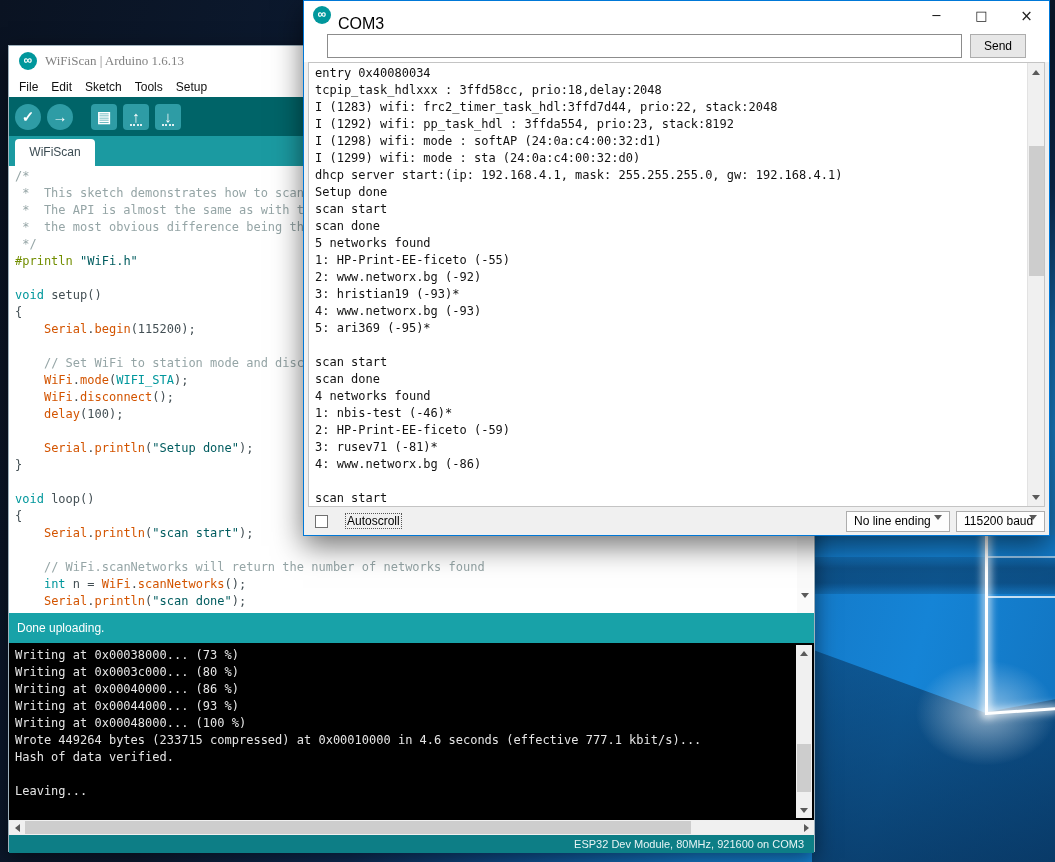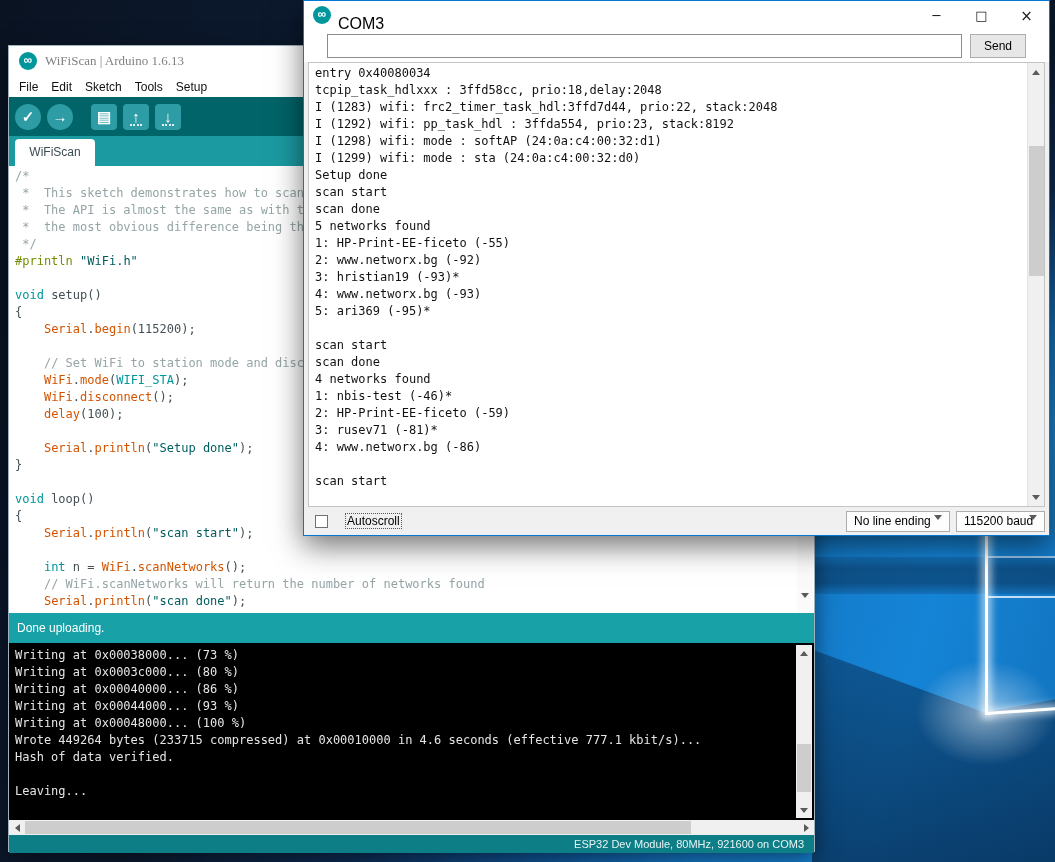--- a/index.html
+++ b/index.html
@@ -188,22 +188,22 @@
           <div class="code-line"><span class="seg-def">    </span><span class="seg-fn">WiFi</span><span class="seg-def">.</span><span class="seg-fn">disconnect</span><span class="seg-def">();</span></div>
           <div class="code-line"><span class="seg-def">    </span><span class="seg-fn">delay</span><span class="seg-def">(100);</span></div>
           <div class="code-line">&nbsp;</div>
           <div class="code-line"><span class="seg-def">    </span><span class="seg-fn">Serial</span><span class="seg-def">.</span><span class="seg-fn">println</span><span class="seg-def">(</span><span class="seg-str">"Setup done"</span><span class="seg-def">);</span></div>
           <div class="code-line"><span class="seg-def">}</span></div>
           <div class="code-line">&nbsp;</div>
           <div class="code-line"><span class="seg-kw">void</span><span class="seg-def"> loop()</span></div>
           <div class="code-line"><span class="seg-def">{</span></div>
           <div class="code-line"><span class="seg-def">    </span><span class="seg-fn">Serial</span><span class="seg-def">.</span><span class="seg-fn">println</span><span class="seg-def">(</span><span class="seg-str">"scan start"</span><span class="seg-def">);</span></div>
           <div class="code-line">&nbsp;</div>
+          <div class="code-line"><span class="seg-def">    </span><span class="seg-com">// WiFi.scanNetworks will return the number of networks found</span></div>
           <div class="code-line"><span class="seg-def">    </span><span class="seg-kw">int</span><span class="seg-def"> n = </span><span class="seg-fn">WiFi</span><span class="seg-def">.</span><span class="seg-fn">scanNetworks</span><span class="seg-def">();</span></div>
-          <div class="code-line"><span class="seg-def">    </span><span class="seg-com">// WiFi.scanNetworks will return the number of networks found</span></div>
           <div class="code-line"><span class="seg-def">    </span><span class="seg-fn">Serial</span><span class="seg-def">.</span><span class="seg-fn">println</span><span class="seg-def">(</span><span class="seg-str">"scan done"</span><span class="seg-def">);</span></div>
         </div>
       <div class="ed-scroll">
         <div class="sb-btn">
             <div class="tri tri-down"></div>
           </div>
       </div>
     </div>
     <div class="ide-donebar">Done uploading.</div>
     <div class="ide-console">
@@ -255,20 +255,21 @@
       <button class="sm-send">Send</button>
     </div>
     <div class="sm-output">
       <div class="sm-lines">
           <div class="serial-line">entry 0x40080034</div>
           <div class="serial-line">tcpip_task_hdlxxx : 3ffd58cc, prio:18,delay:2048</div>
           <div class="serial-line">I (1283) wifi: frc2_timer_task_hdl:3ffd7d44, prio:22, stack:2048</div>
           <div class="serial-line">I (1292) wifi: pp_task_hdl : 3ffda554, prio:23, stack:8192</div>
           <div class="serial-line">I (1298) wifi: mode : softAP (24:0a:c4:00:32:d1)</div>
           <div class="serial-line">I (1299) wifi: mode : sta (24:0a:c4:00:32:d0)</div>
+          <div class="serial-line">dhcp server start:(ip: 192.168.4.1, mask: 255.255.255.0, gw: 192.168.4.1)</div>
           <div class="serial-line">Setup done</div>
           <div class="serial-line">scan start</div>
           <div class="serial-line">scan done</div>
           <div class="serial-line">5 networks found</div>
           <div class="serial-line">1: HP-Print-EE-ficeto (-55)</div>
           <div class="serial-line">2: www.networx.bg (-92)</div>
           <div class="serial-line">3: hristian19 (-93)*</div>
           <div class="serial-line">4: www.networx.bg (-93)</div>
           <div class="serial-line">5: ari369 (-95)*</div>
           <div class="serial-line">&nbsp;</div>

